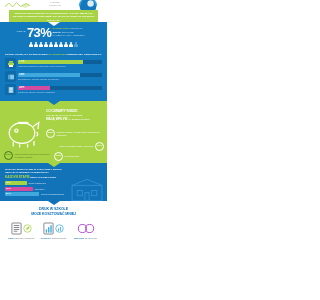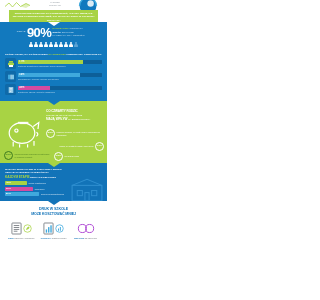--- a/index.html
+++ b/index.html
@@ -150,21 +150,21 @@
     <div id="intro">
       <p>DRUKOWANIE W SZKOLE TO CODZIENNOŚĆ, ALE CZY WIESZ, ILE REALNIE KOSZTUJE? SPRAWDŹ, JAK WYGLĄDA DRUK W POLSKICH SZKOŁACH</p>
     </div>
   </div>
 
   <div id="s1" class="sec">
     <div class="arrow-top"></div>
 
     <div class="row90">
       <div class="pct-pre">PONAD</div>
-      <div class="pct-big">90%</div>
+      <div class="pct-big">73%</div>
       <div class="pct-txt">
         <span class="hl">NAUCZYCIELI</span>
         <span class="sm">POLSKICH</span><br>
         <span class="hl2">SZKÓŁ</span>
         <span class="sm">DRUKUJE</span><br>
         <span class="sm">MATERIAŁY</span>
         <span class="sm">DLA UCZNIÓW</span>
       </div>
     </div>
 

